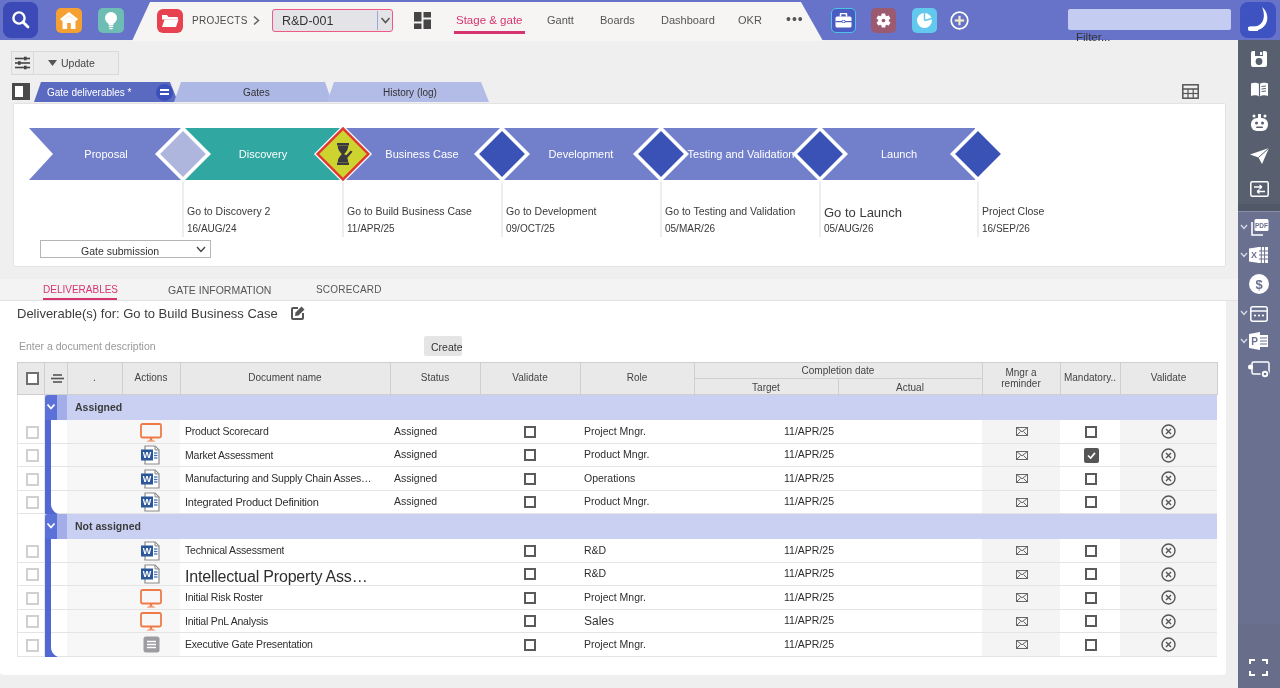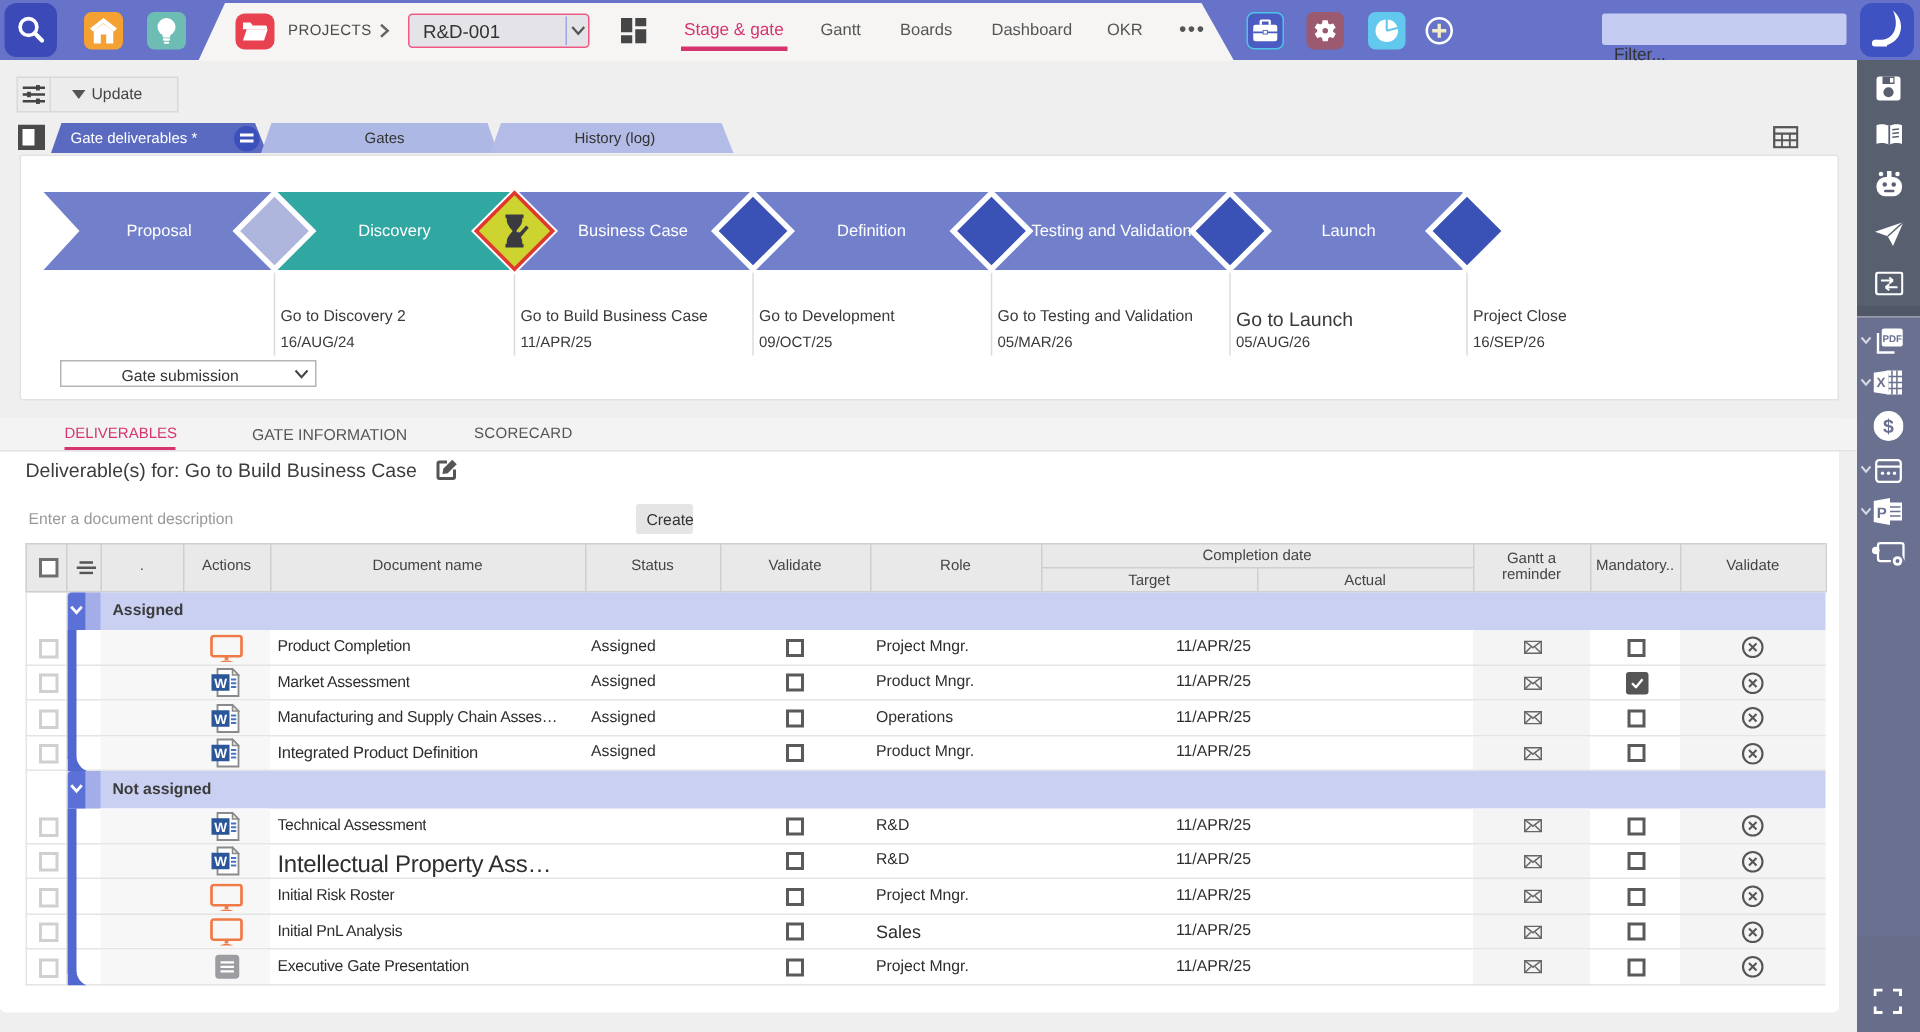--- a/index.html
+++ b/index.html
@@ -159,21 +159,21 @@
     <g transform="translate(330,51)" fill="#3a3a40">
       <rect x="-6" y="-11" width="12" height="2.4"></rect>
       <rect x="-6" y="8.6" width="12" height="2.4"></rect>
       <path d="M-5.2,-8.6 h10.4 v1 c0,3.4 -2.2,5.2 -4,7.6 c1.8,2.4 4,4.2 4,7.6 v1 h-10.4 v-1 c0,-3.4 2.2,-5.2 4,-7.6 c-1.8,-2.4 -4,-4.2 -4,-7.6 z"></path>
       <path d="M1.5,2.5 L3.6,4.8 L9.5,-2.2 L7.8,-3.6 L3.4,1.2 L2.6,0.4 z"></path>
     </g>
   </svg>
 <div class="txt" style="left:106px;top:148px;font-size:11px;color:#fff;transform:translateX(-50%);">Proposal</div>
 <div class="txt" style="left:263px;top:148px;font-size:11px;color:#fff;transform:translateX(-50%);">Discovery</div>
 <div class="txt" style="left:422px;top:148px;font-size:11px;color:#fff;transform:translateX(-50%);">Business Case</div>
-<div class="txt" style="left:581px;top:148px;font-size:11px;color:#fff;transform:translateX(-50%);">Definition</div>
+<div class="txt" style="left:581px;top:148px;font-size:11px;color:#fff;transform:translateX(-50%);">Development</div>
 <div class="txt" style="left:741px;top:148px;font-size:11px;color:#fff;transform:translateX(-50%);">Testing and Validation</div>
 <div class="txt" style="left:899px;top:148px;font-size:11px;color:#fff;transform:translateX(-50%);">Launch</div>
 <div class="txt" style="left:187px;top:205px;font-size:10.5px;color:#3a3a3a;">Go to Discovery 2</div>
 <div class="txt" style="left:187px;top:223px;font-size:10px;color:#3a3a3a;">16/AUG/24</div>
 <div class="txt" style="left:347px;top:205px;font-size:10.5px;color:#3a3a3a;">Go to Build Business Case</div>
 <div class="txt" style="left:347px;top:223px;font-size:10px;color:#3a3a3a;">11/APR/25</div>
 <div class="txt" style="left:506px;top:205px;font-size:10.5px;color:#3a3a3a;">Go to Development</div>
 <div class="txt" style="left:506px;top:223px;font-size:10px;color:#3a3a3a;">09/OCT/25</div>
 <div class="txt" style="left:665px;top:205px;font-size:10.5px;color:#3a3a3a;">Go to Testing and Validation</div>
 <div class="txt" style="left:665px;top:223px;font-size:10px;color:#3a3a3a;">05/MAR/26</div>
@@ -220,21 +220,21 @@
     <div class="a" style="left:821px;top:16px;width:1px;height:17px;background:#cfcfcf;"></div>
     <div class="txt" style="left:77.5px;top:10px;font-size:10px;color:#444;transform:translateX(-50%);">.</div>
     <div class="txt" style="left:134.0px;top:10px;font-size:10px;color:#444;transform:translateX(-50%);">Actions</div>
     <div class="txt" style="left:268.0px;top:10px;font-size:10px;color:#444;transform:translateX(-50%);">Document name</div>
     <div class="txt" style="left:418.0px;top:10px;font-size:10px;color:#444;transform:translateX(-50%);">Status</div>
     <div class="txt" style="left:513.0px;top:10px;font-size:10px;color:#444;transform:translateX(-50%);">Validate</div>
     <div class="txt" style="left:620.0px;top:10px;font-size:10px;color:#444;transform:translateX(-50%);">Role</div>
     <div class="txt" style="left:821.0px;top:3px;font-size:10px;color:#444;transform:translateX(-50%);">Completion date</div>
     <div class="txt" style="left:749.0px;top:20px;font-size:10px;color:#444;transform:translateX(-50%);">Target</div>
     <div class="txt" style="left:893.0px;top:20px;font-size:10px;color:#444;transform:translateX(-50%);">Actual</div>
-    <div class="txt" style="left:1004.0px;top:5px;font-size:10px;color:#444;transform:translateX(-50%);">Gantt a</div>
+    <div class="txt" style="left:1004.0px;top:5px;font-size:10px;color:#444;transform:translateX(-50%);">Mngr a</div>
     <div class="txt" style="left:1004.0px;top:16px;font-size:10px;color:#444;transform:translateX(-50%);">reminder</div>
     <div class="txt" style="left:1073.0px;top:10px;font-size:10px;color:#444;transform:translateX(-50%);">Mandatory..</div>
     <div class="txt" style="left:1151.5px;top:10px;font-size:10px;color:#444;transform:translateX(-50%);">Validate</div>
     <div class="a" style="left:9px;top:10px;width:13px;height:13px;border:2px solid #6f6f6f;background:#fff;"></div>
     <svg class="a" style="left:34px;top:12px" width="13" height="9" viewBox="0 0 13 9">
       <line x1="2" y1="1" x2="11" y2="1" stroke="#555" stroke-width="1.6"></line>
       <line x1="0" y1="4.5" x2="13" y2="4.5" stroke="#555" stroke-width="1.6"></line>
       <line x1="2" y1="8" x2="11" y2="8" stroke="#555" stroke-width="1.6"></line>
     </svg>
     <div class="a" style="left:27px;top:33.0px;width:1173px;height:25px;background:#c9d0f2;"></div>
@@ -247,21 +247,21 @@
     <div class="a" style="left:965px;top:58.0px;width:78px;height:23.5px;background:#f4f4f4;"></div>
     <div class="a" style="left:1103px;top:58.0px;width:97px;height:23.5px;background:#f4f4f4;"></div>
     <div class="a" style="left:50px;top:58.0px;width:113px;height:23.5px;background:#f7f7f7;"></div>
     <div class="a" style="left:0;top:80.5px;width:1200px;height:1px;background:#e4e4e4;"></div>
     <div class="a" style="left:9px;top:63.5px;width:13px;height:13px;border:2px solid #d0d0d0;background:#fff;"></div>
     <svg class="a" style="left:123px;top:60.75px" width="22" height="19" viewBox="0 0 22 19">
       <rect x="1" y="1" width="20" height="13.5" rx="1.5" fill="none" stroke="#f07a45" stroke-width="1.8"></rect>
       <rect x="9.8" y="14.5" width="2.4" height="2.5" fill="#f07a45"></rect>
       <path d="M6.5 18.4 C8 16.9 14 16.9 15.5 18.4 Z" fill="#f07a45"></path>
     </svg>
-    <div class="txt" style="left:168px;top:63.25px;font-size:10.5px;color:#2e2e2e;max-width:189px;overflow:hidden;text-overflow:ellipsis;letter-spacing:-0.2px;">Product Completion</div>
+    <div class="txt" style="left:168px;top:63.25px;font-size:10.5px;color:#2e2e2e;max-width:189px;overflow:hidden;text-overflow:ellipsis;letter-spacing:-0.2px;">Product Scorecard</div>
     <div class="txt" style="left:377px;top:62.75px;font-size:10.5px;color:#2e2e2e;">Assigned</div>
     <div class="a" style="left:507px;top:63.75px;width:12px;height:12px;border:2px solid #5a5a5a;background:#fff;"></div>
     <div class="txt" style="left:567px;top:62.75px;font-size:10.5px;color:#2e2e2e;">Project Mngr.</div>
     <div class="txt" style="left:817px;top:62.75px;font-size:10.5px;color:#2e2e2e;transform:translateX(-100%);">11/APR/25</div>
     <svg class="a" style="left:999px;top:65.25px" width="12" height="9" viewBox="0 0 12 9">
       <rect x="0.5" y="0.5" width="11" height="8" fill="none" stroke="#666" stroke-width="1"></rect>
       <path d="M0.5 0.5 L6 4.8 L11.5 0.5 M0.5 8.5 L4.5 4.5 M11.5 8.5 L7.5 4.5" fill="none" stroke="#666" stroke-width="1"></path>
     </svg>
     <div class="a" style="left:1068px;top:63.75px;width:12px;height:12px;border:2px solid #5a5a5a;background:#fff;"></div>
     <svg class="a" style="left:1144px;top:62.25px" width="15" height="15" viewBox="0 0 15 15">

